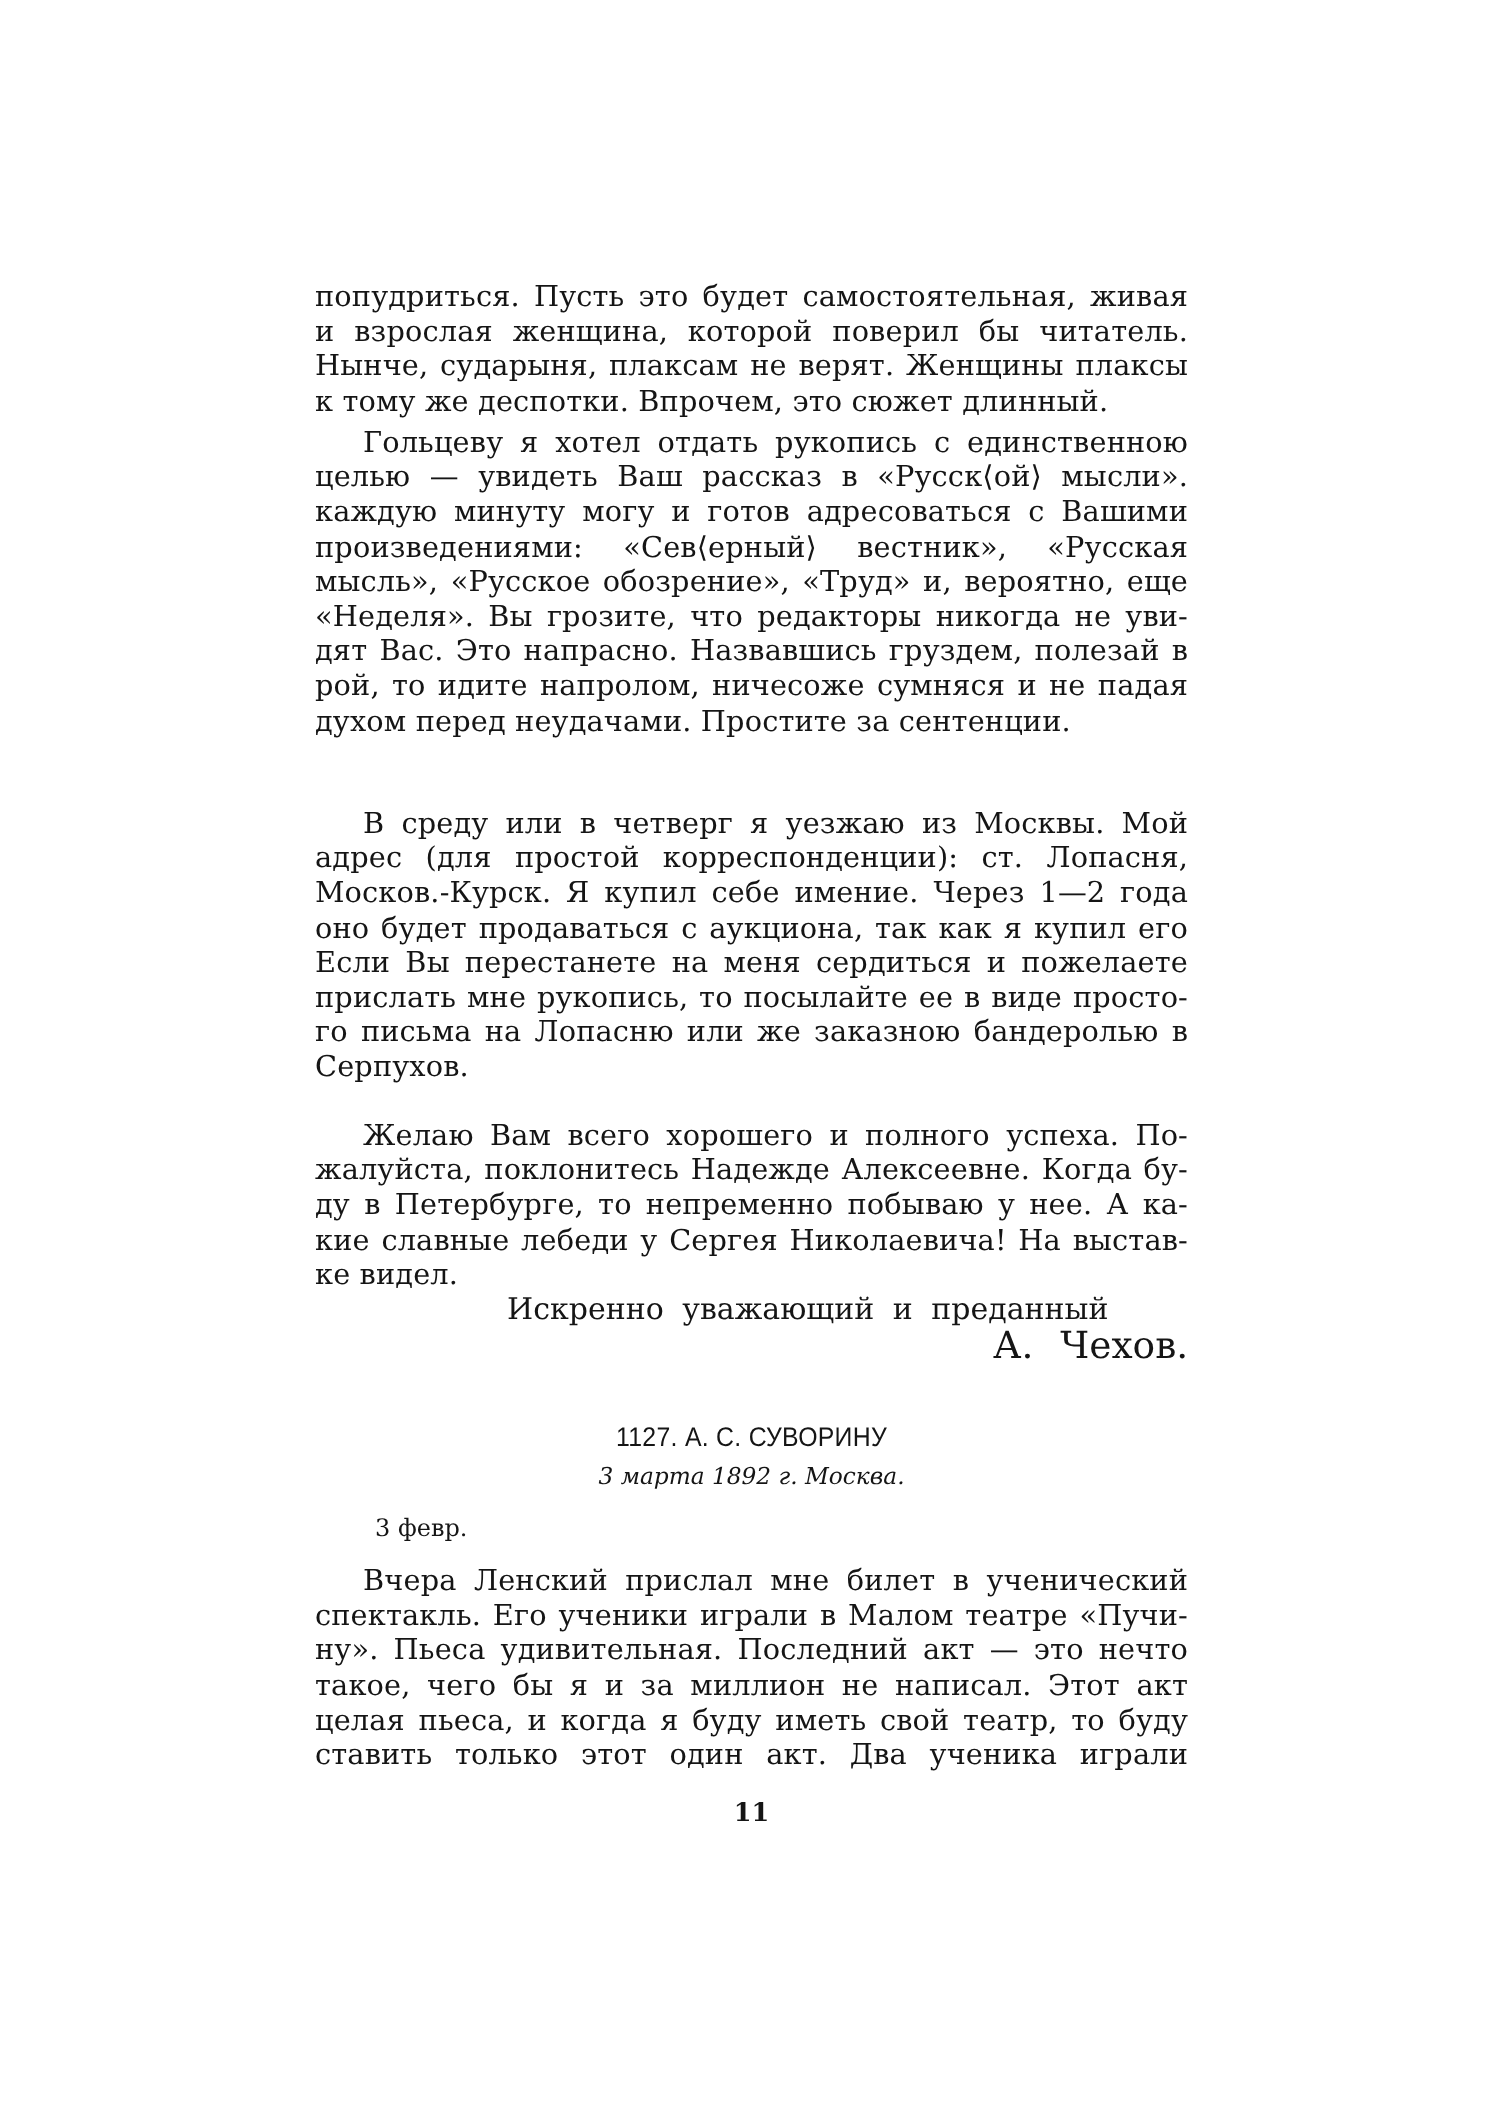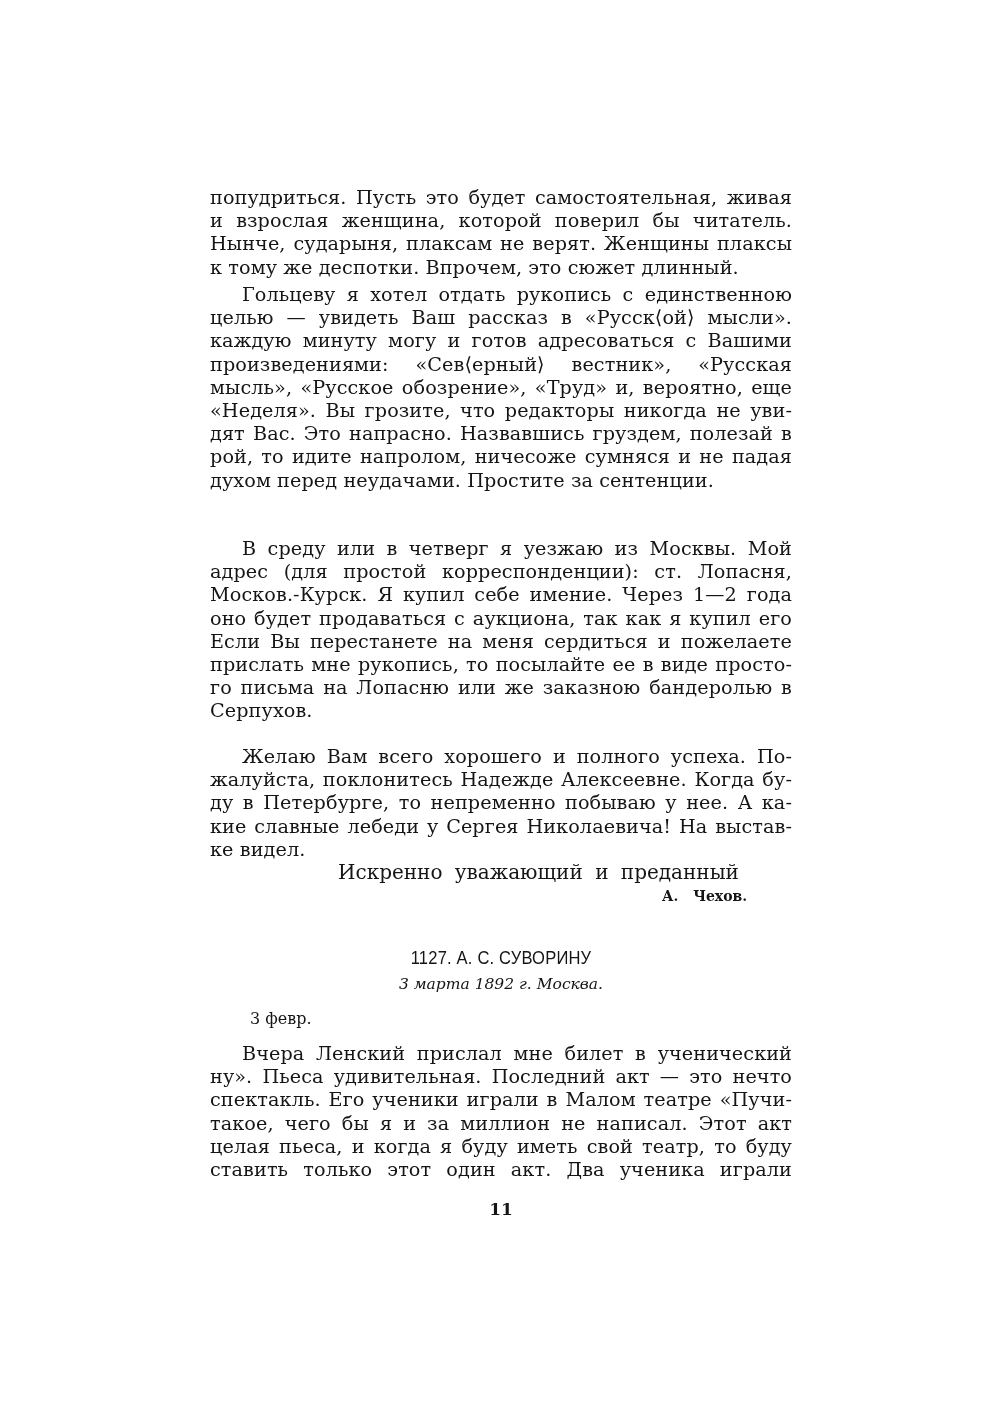--- a/index.html
+++ b/index.html
@@ -43,25 +43,24 @@
       top: 675px;
       font-size: 20px;
       line-height: 23.2px;
       white-space: nowrap;
       word-spacing: 6px;
     }
     .signature {
       position: absolute;
       left: 452px;
       top: 699px;
-      font-size: 14px;
+      font-size: 25px;
       line-height: 23.2px;
       white-space: nowrap;
       word-spacing: 10px;
-      font-weight: bold;
     }
     .letter-heading {
       position: absolute;
       left: 0;
       width: 582px;
       top: 761px;
       text-align: center;
       font-family: "Liberation Sans Narrow", "Liberation Sans", sans-serif;
       font-size: 18px;
       line-height: 22px;
@@ -151,21 +150,21 @@
 
   <div class="signoff">Искренно уважающий и преданный</div>
   <div class="signature">А. Чехов.</div>
 
   <div class="letter-heading">1127. А. С. СУВОРИНУ</div>
   <div class="letter-date">3 марта 1892 г. Москва.</div>
   <div class="date-note">3 февр.</div>
 
   <div class="second-letter">
     <span class="line indent">Вчера Ленский прислал мне билет в ученический</span>
+    <span class="line">спектакль. Его ученики играли в Малом театре «Пучи-</span>
     <span class="line">ну». Пьеса удивительная. Последний акт — это нечто</span>
-    <span class="line">спектакль. Его ученики играли в Малом театре «Пучи-</span>
     <span class="line">такое, чего бы я и за миллион не написал. Этот акт</span>
     <span class="line">целая пьеса, и когда я буду иметь свой театр, то буду</span>
     <span class="line">ставить только этот один акт. Два ученика играли</span>
   </div>
 
   <div class="page-number">11</div>
 </div>
 
 </body></html>

